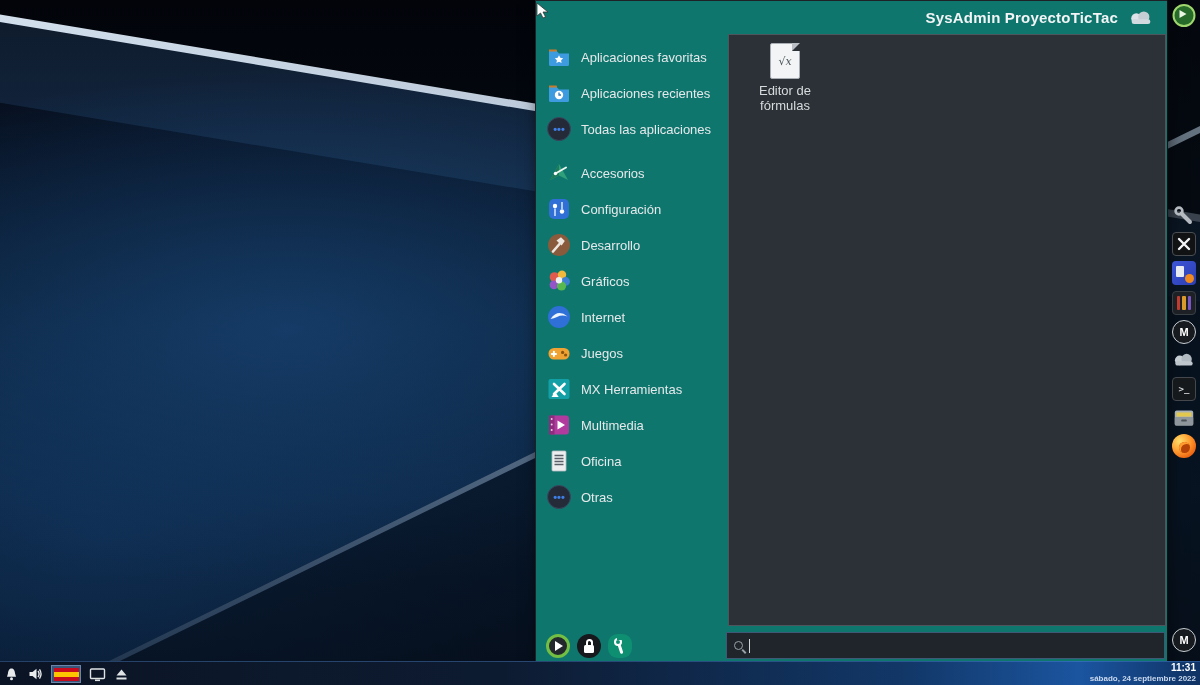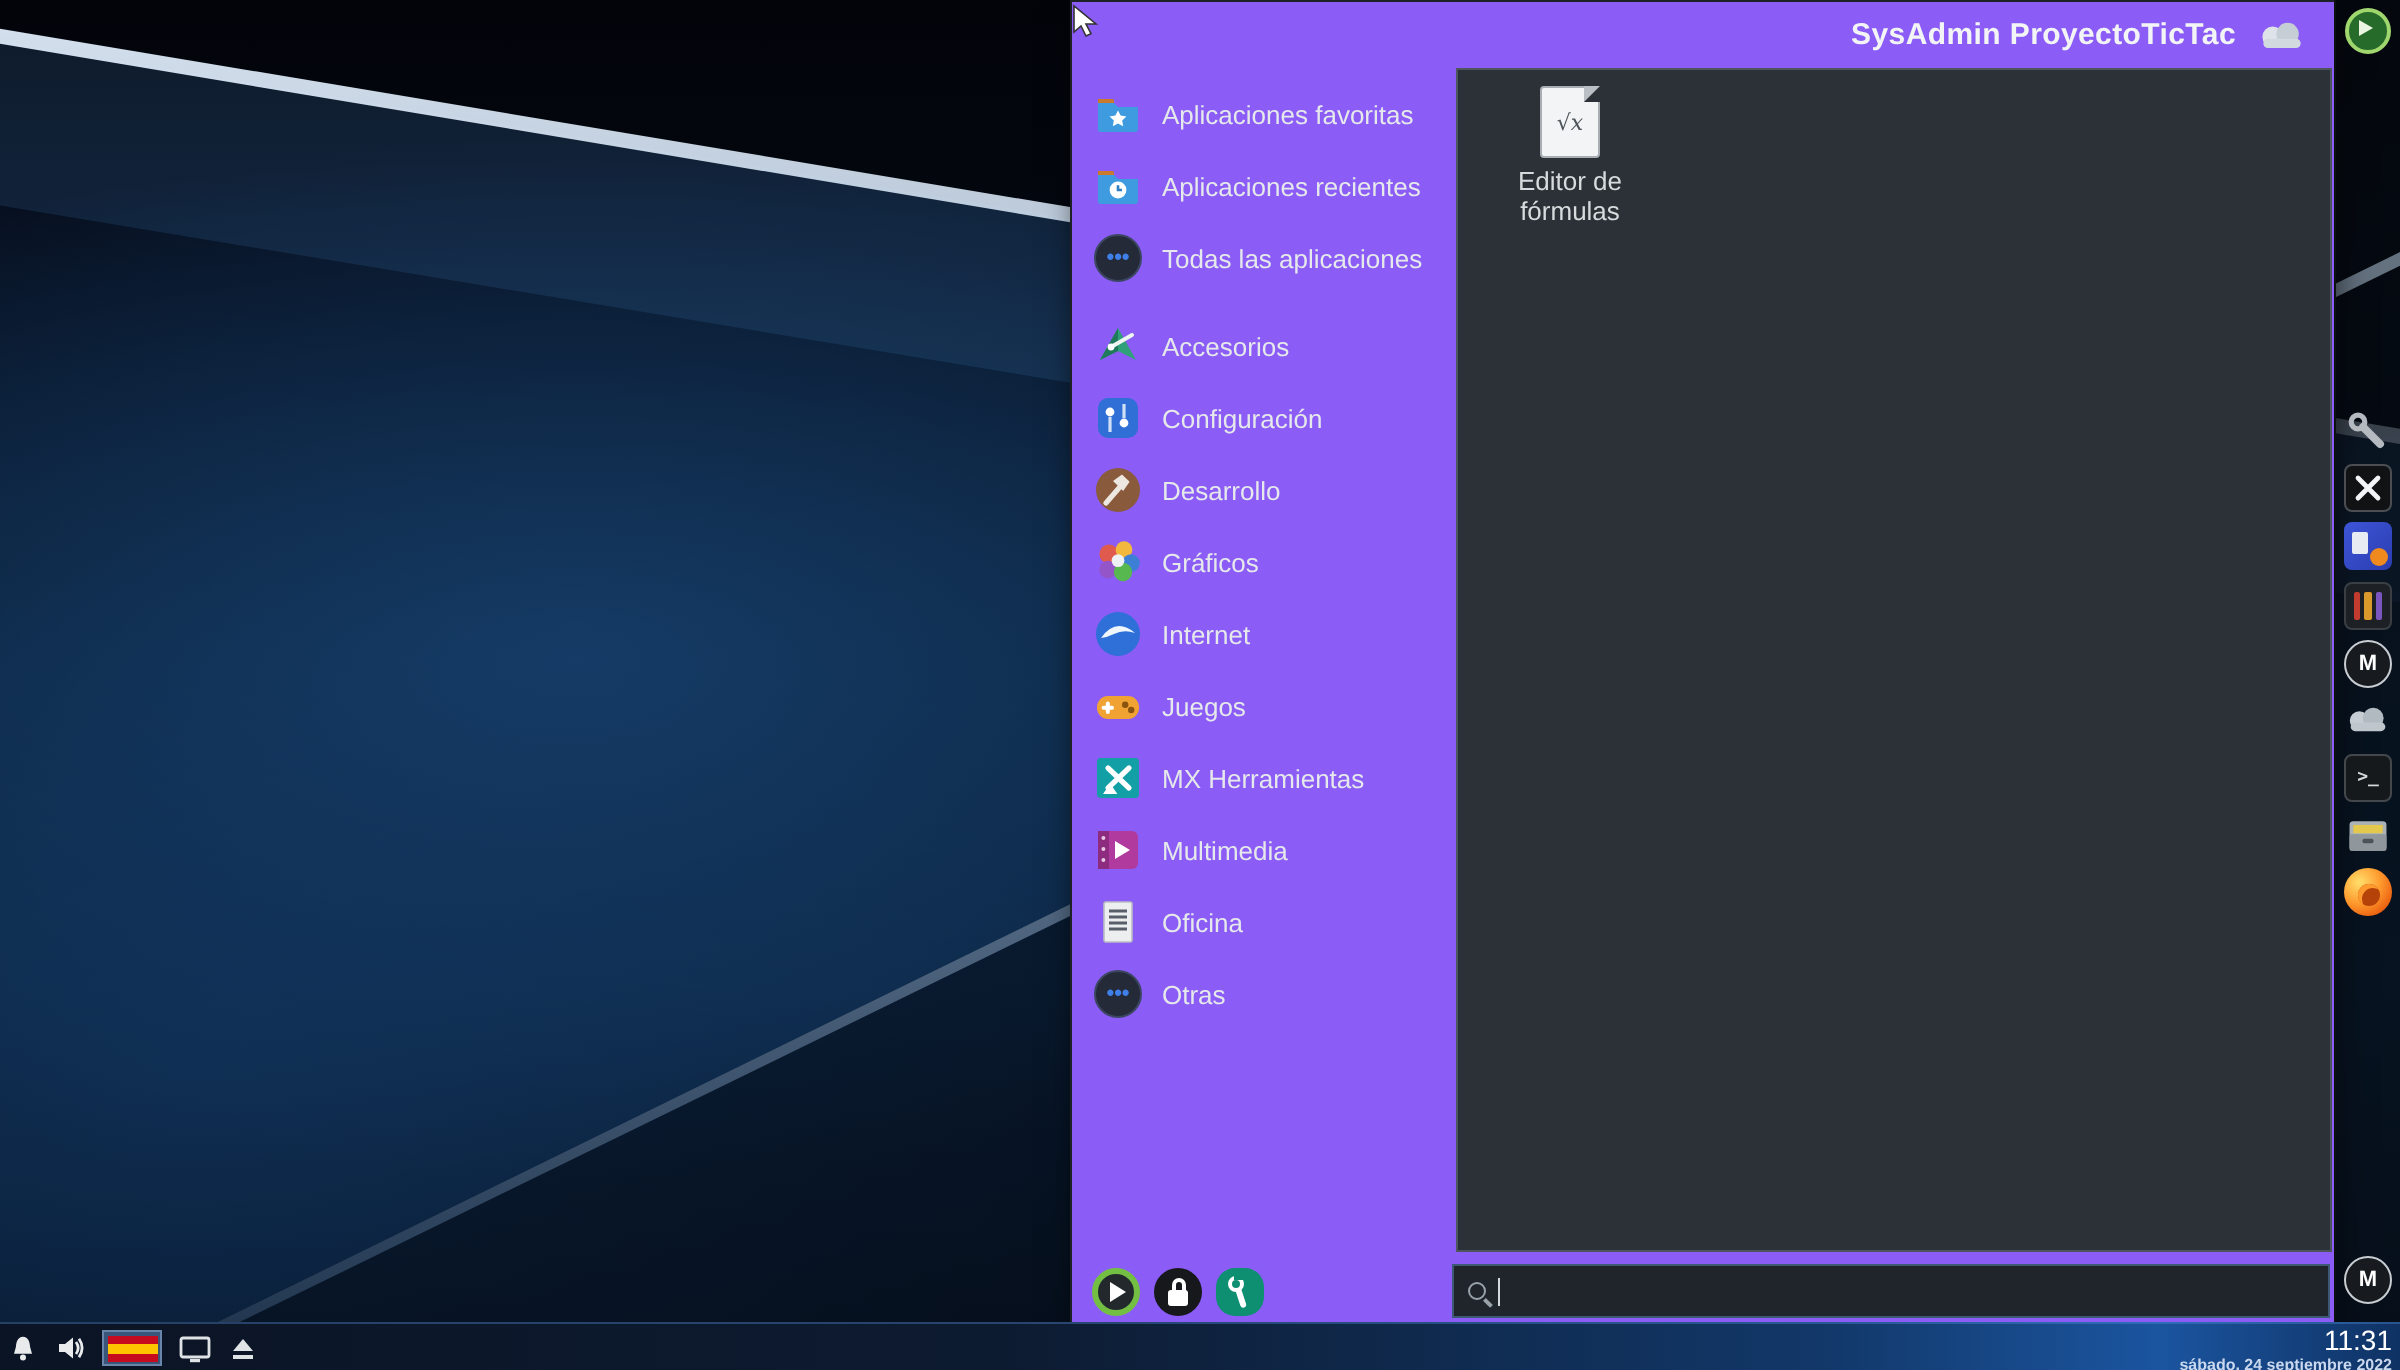--- a/index.html
+++ b/index.html
@@ -16,21 +16,21 @@
               clip-path:polygon(0 2.1%,100% 31.3%,100% 32.4%,0 3.2%); }
   .wp-glow1 { position:absolute; inset:0; background:rgba(80,150,220,.14);
               clip-path:polygon(0 3%,100% 32%,100% 44%,0 15%); }
   .wp-dark2 { position:absolute; inset:0; background:rgba(3,8,16,.5);
               clip-path:polygon(5% 100%,100% 18.4%,100% 100%); }
   .wp-streak2 { position:absolute; inset:0; background:linear-gradient(180deg,rgba(210,230,250,.85),rgba(120,170,225,.2));
               clip-path:polygon(5% 100%,100% 18.4%,100% 19.4%,5.9% 100%); }
 
   
   .menu { position:absolute; left:535px; top:0; width:633px; height:662px;
-          background:#8b5cf6; border:1px solid #1e2227; box-shadow:2px 4px 14px rgba(0,0,0,.55); }
+          background:#0f766e; border:1px solid #1e2227; box-shadow:2px 4px 14px rgba(0,0,0,.55); }
   .menu-header { position:absolute; left:0; top:0; right:0; height:33px; display:flex; align-items:center;
           justify-content:flex-end; gap:9px; padding-right:12px; }
   .menu-title { color:#f2f4f6; font-weight:bold; font-size:15px; letter-spacing:.2px; }
 
   .sidebar { position:absolute; left:0; top:32px; width:192px; bottom:36px; padding-top:6px; }
   .side-item { display:flex; align-items:center; gap:9px; height:36px; margin:0 5px 0 3px;
           padding-left:6px; border:1px solid transparent; border-radius:3px; color:#e6e9eb; font-size:13px; }
   .side-item .ic { width:26px; height:26px; flex:0 0 26px; display:flex; align-items:center; justify-content:center; }
   .side-item.selected { background:#1d63c8; border-color:#7178dc; color:#fff; }
   .side-gap { height:8px; }
@@ -98,21 +98,21 @@
 
   
   .bottom-bar { position:absolute; left:0; top:661px; width:1200px; height:24px;
           background:linear-gradient(90deg,#0b1424 0%,#0d1b31 42%,#123869 76%,#1b55a0 90%,#0f3263 100%);
           border-top:1px solid rgba(90,150,225,.35); }
   .tray { position:absolute; left:4px; top:0; height:24px; display:flex; align-items:center; gap:8px; }
   .flag { width:30px; height:18px; border:1px solid #6a85aa; background:#3a557a; padding:1.5px; display:flex;
           flex-direction:column; }
   .flag i { display:block; width:100%; }
   .clock { position:absolute; right:4px; top:1px; text-align:right; line-height:1; }
-  .clock .time { color:#ffffff; font-size:14px; font-weight:normal; display:block; }
+  .clock .time { color:#ffffff; font-size:10px; font-weight:bold; display:block; }
   .clock .date { color:#c9d8ee; font-size:8px; font-weight:bold; display:block; margin-top:2px; }
 
   
   .cursor { position:absolute; left:536px; top:2px; }
 </style>
 </head>
 <body>
 
 <div class="desktop">
   <div class="wp-glow1"></div>

